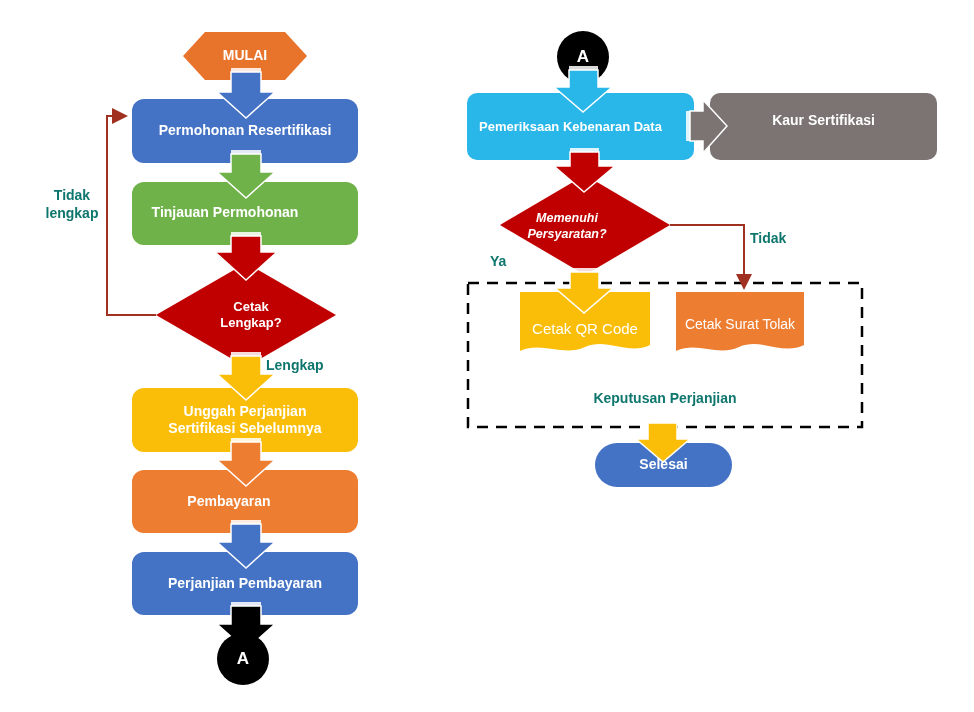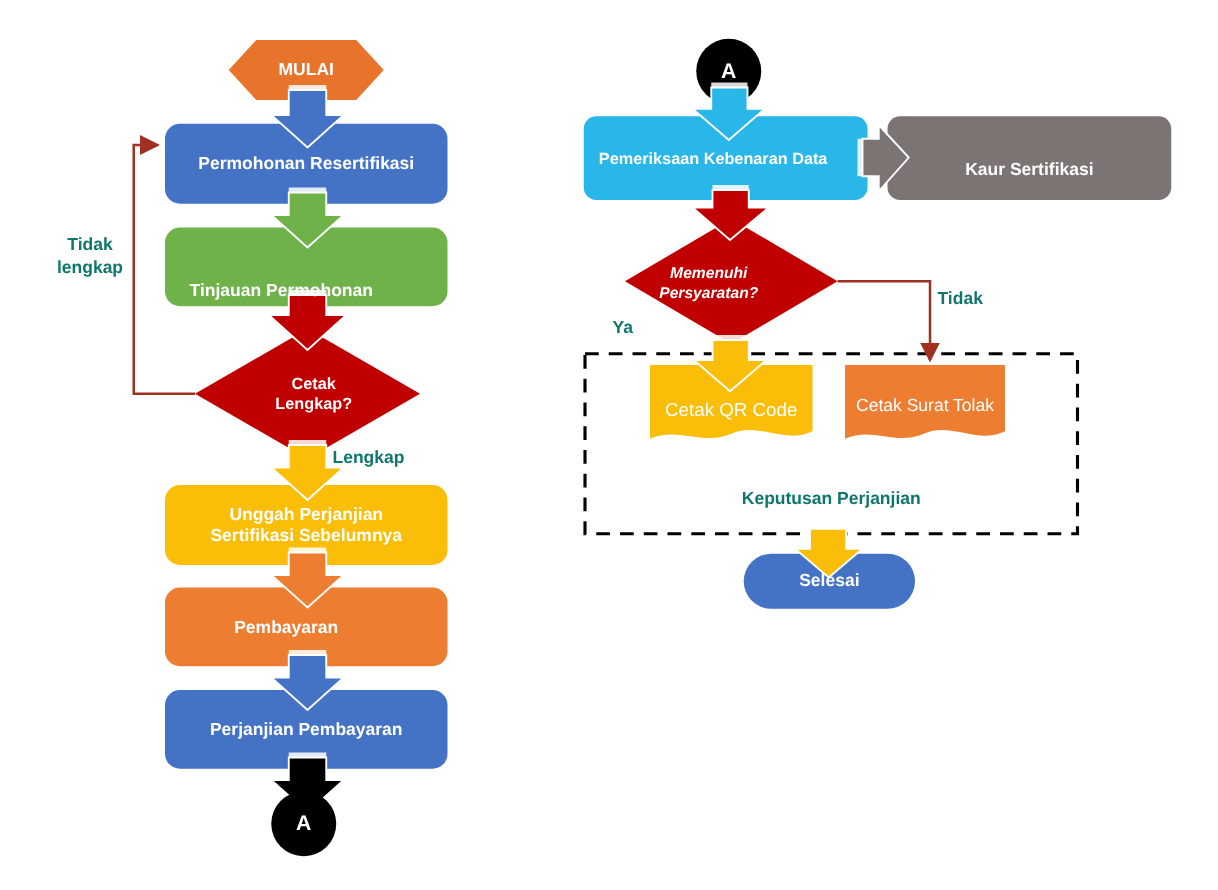--- a/index.html
+++ b/index.html
@@ -164,21 +164,21 @@
       <rect x="648" y="419" width="29" height="5" fill="#ffffff" opacity="0.85"></rect>
       <path d="M648,423 L677,423 L677,439 L690,439 L663,462 L636,439 L648,439 z" fill="#FBBE08"></path>
       <path d="M648,423 L677,423 L677,439 L690,439 L663,462 L636,439 L648,439 z" fill="none" stroke="#ffffff" stroke-width="1.5"></path>
     </g>
   </svg>
 
   <div class="node-label white-text" style="left:183px; top:40px; width:124px; height:32px; font-size:14px;">MULAI</div>
 
   <div class="node-label white-text" style="left:132px; top:115px; width:226px; height:32px; font-size:14px;">Permohonan Resertifikasi</div>
 
-  <div class="node-label white-text" style="left:132px; top:197px; width:186px; height:32px; font-size:14px;margin-top:20px;">Tinjauan Permohonan</div>
+  <div class="node-label white-text" style="left:132px; top:197px; width:186px; height:32px; font-size:14px;">Tinjauan Permohonan</div>
 
   <div class="node-label white-text" style="left:196px; top:293px; width:110px; height:44px; font-size:13px;">Cetak
 Lengkap?</div>
 
   <div class="node-label white-text" style="left:132px; top:398px; width:226px; height:44px; font-size:14px;text-align:center;">Unggah Perjanjian
 Sertifikasi Sebelumnya</div>
 
   <div class="node-label white-text" style="left:132px; top:486px; width:194px; height:32px; font-size:14px;">Pembayaran</div>
 
   <div class="node-label white-text" style="left:132px; top:568px; width:226px; height:32px; font-size:14px;">Perjanjian Pembayaran</div>
@@ -187,21 +187,21 @@
 
   <div class="edge-label" style="left:22px; top:186px; width:100px; font-size:14px;">Tidak
 lengkap</div>
 
   <div class="edge-label" style="left:266px; top:356px; width:84px; font-size:14px; text-align:left;">Lengkap</div>
 
   <div class="node-label white-text" style="left:557px; top:43px; width:52px; height:28px; font-size:17px;">A</div>
 
   <div class="node-label white-text" style="left:457px; top:111px; width:227px; height:32px; font-size:13px;">Pemeriksaan Kebenaran Data</div>
 
-  <div class="node-label white-text" style="left:710px; top:120px; width:227px; height:32px; font-size:14px;">Kaur Sertifikasi</div>
+  <div class="node-label white-text" style="left:710px; top:105px; width:227px; height:32px; font-size:14px;">Kaur Sertifikasi</div>
 
   <div class="node-label white-text" style="left:511px; top:205px; width:112px; height:44px; font-size:12.5px;font-style:italic;">Memenuhi
 Persyaratan?</div>
 
   <div class="node-label white-text" style="left:520px; top:315px; width:130px; height:28px; font-size:15px; font-weight:normal;">Cetak QR Code</div>
 
   <div class="node-label white-text" style="left:595px; top:451px; width:137px; height:28px; font-size:14px;">Selesai</div>
 
   <div class="node-label white-text" style="left:676px; top:311px; width:128px; height:28px; font-size:14px; font-weight:normal;">Cetak Surat Tolak</div>
 

